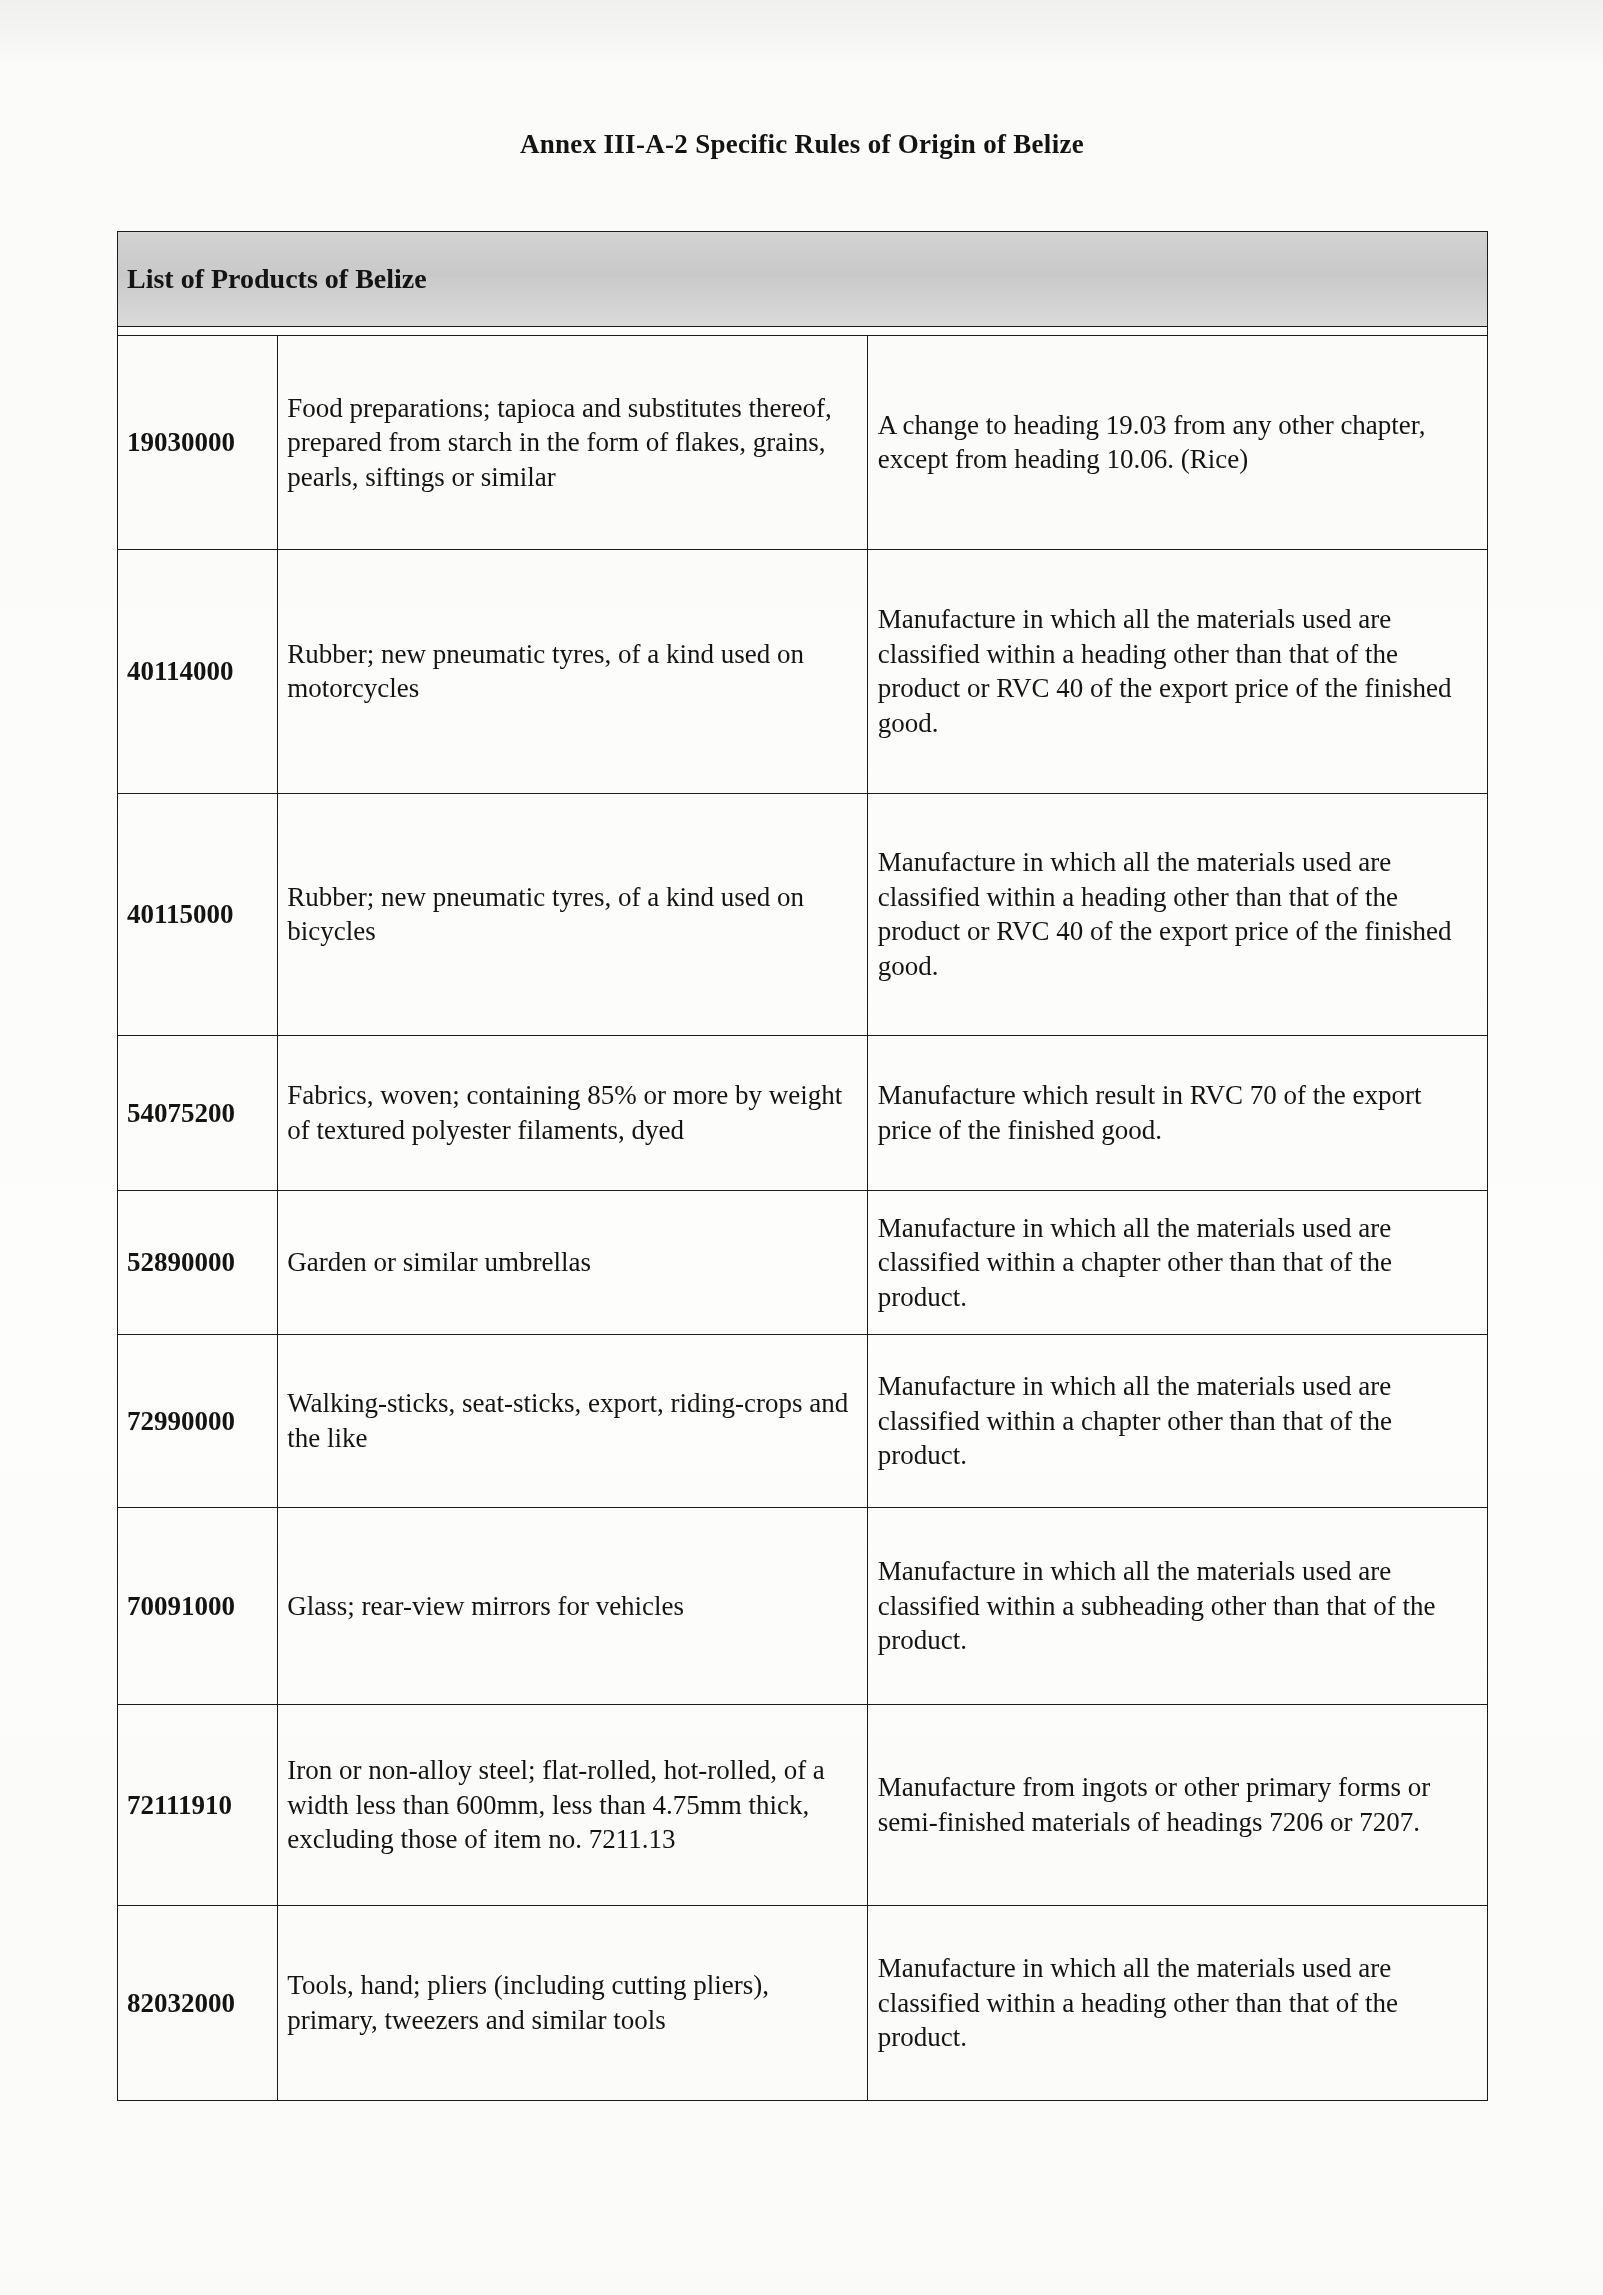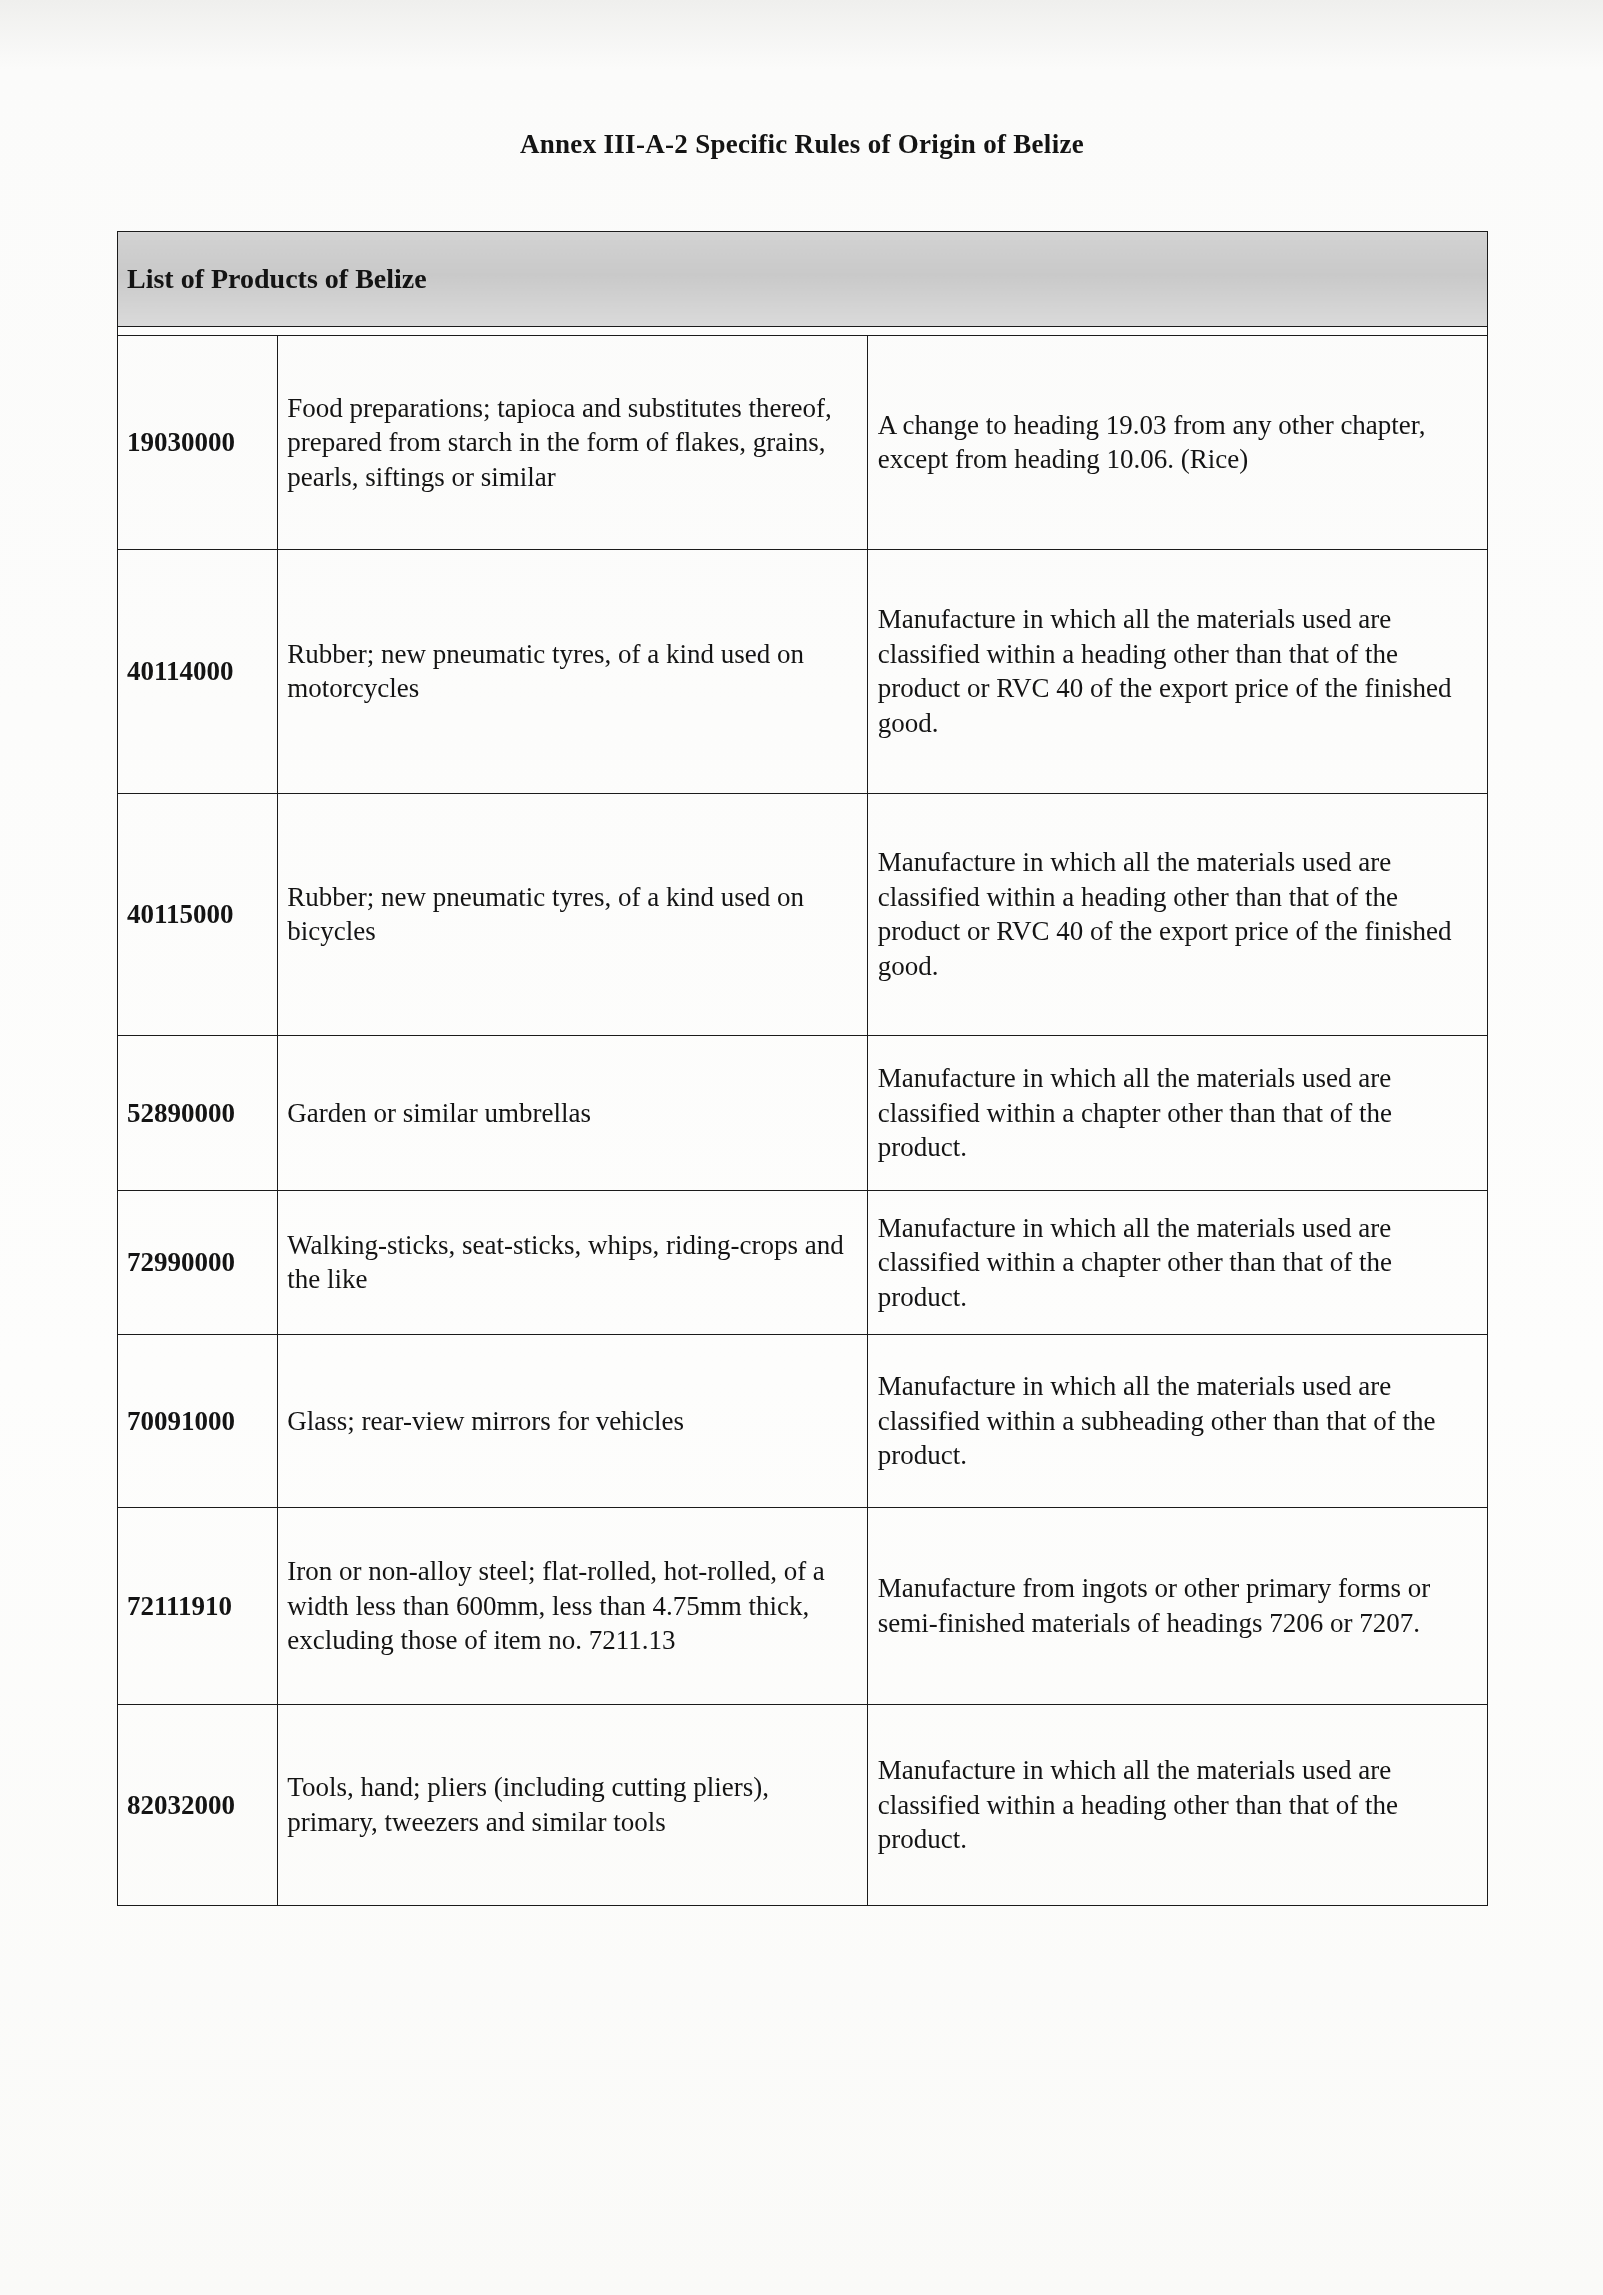--- a/index.html
+++ b/index.html
@@ -108,27 +108,32 @@
           <td class="code-cell">40114000</td>
           <td class="desc-cell">Rubber; new pneumatic tyres, of a kind used on motorcycles</td>
           <td class="rule-cell">Manufacture in which all the materials used are classified within a heading other than that of the product or RVC 40 of the export price of the finished good.</td>
         </tr>
         <tr>
           <td class="code-cell">40115000</td>
           <td class="desc-cell">Rubber; new pneumatic tyres, of a kind used on bicycles</td>
           <td class="rule-cell">Manufacture in which all the materials used are classified within a heading other than that of the product or RVC 40 of the export price of the finished good.</td>
         </tr>
         <tr>
+          <td class="code-cell">54075200</td>
+          <td class="desc-cell">Fabrics, woven; containing 85% or more by weight of textured polyester filaments, dyed</td>
+          <td class="rule-cell">Manufacture which result in RVC 70 of the export price of the finished good.</td>
+        </tr>
+        <tr>
           <td class="code-cell">52890000</td>
           <td class="desc-cell">Garden or similar umbrellas</td>
           <td class="rule-cell">Manufacture in which all the materials used are classified within a chapter other than that of the product.</td>
         </tr>
         <tr>
           <td class="code-cell">72990000</td>
-          <td class="desc-cell">Walking-sticks, seat-sticks, whips, riding-crops and the like</td>
+          <td class="desc-cell">Walking-sticks, seat-sticks, export, riding-crops and the like</td>
           <td class="rule-cell">Manufacture in which all the materials used are classified within a chapter other than that of the product.</td>
         </tr>
         <tr>
           <td class="code-cell">70091000</td>
           <td class="desc-cell">Glass; rear-view mirrors for vehicles</td>
           <td class="rule-cell">Manufacture in which all the materials used are classified within a subheading other than that of the product.</td>
         </tr>
         <tr>
           <td class="code-cell">72111910</td>
           <td class="desc-cell">Iron or non-alloy steel; flat-rolled, hot-rolled, of a width less than 600mm, less than 4.75mm thick, excluding those of item no. 7211.13</td>

